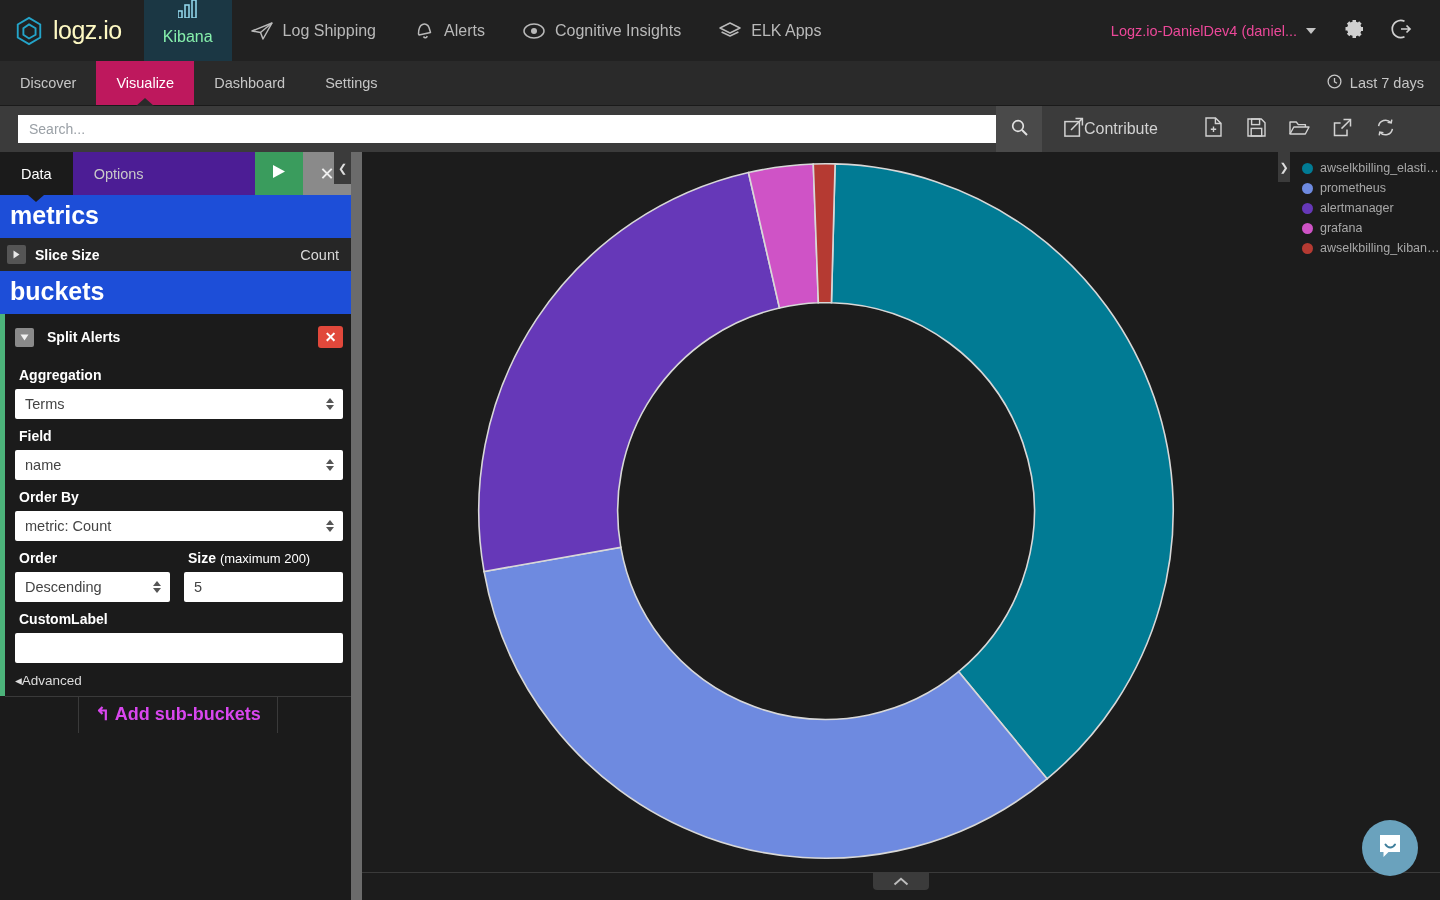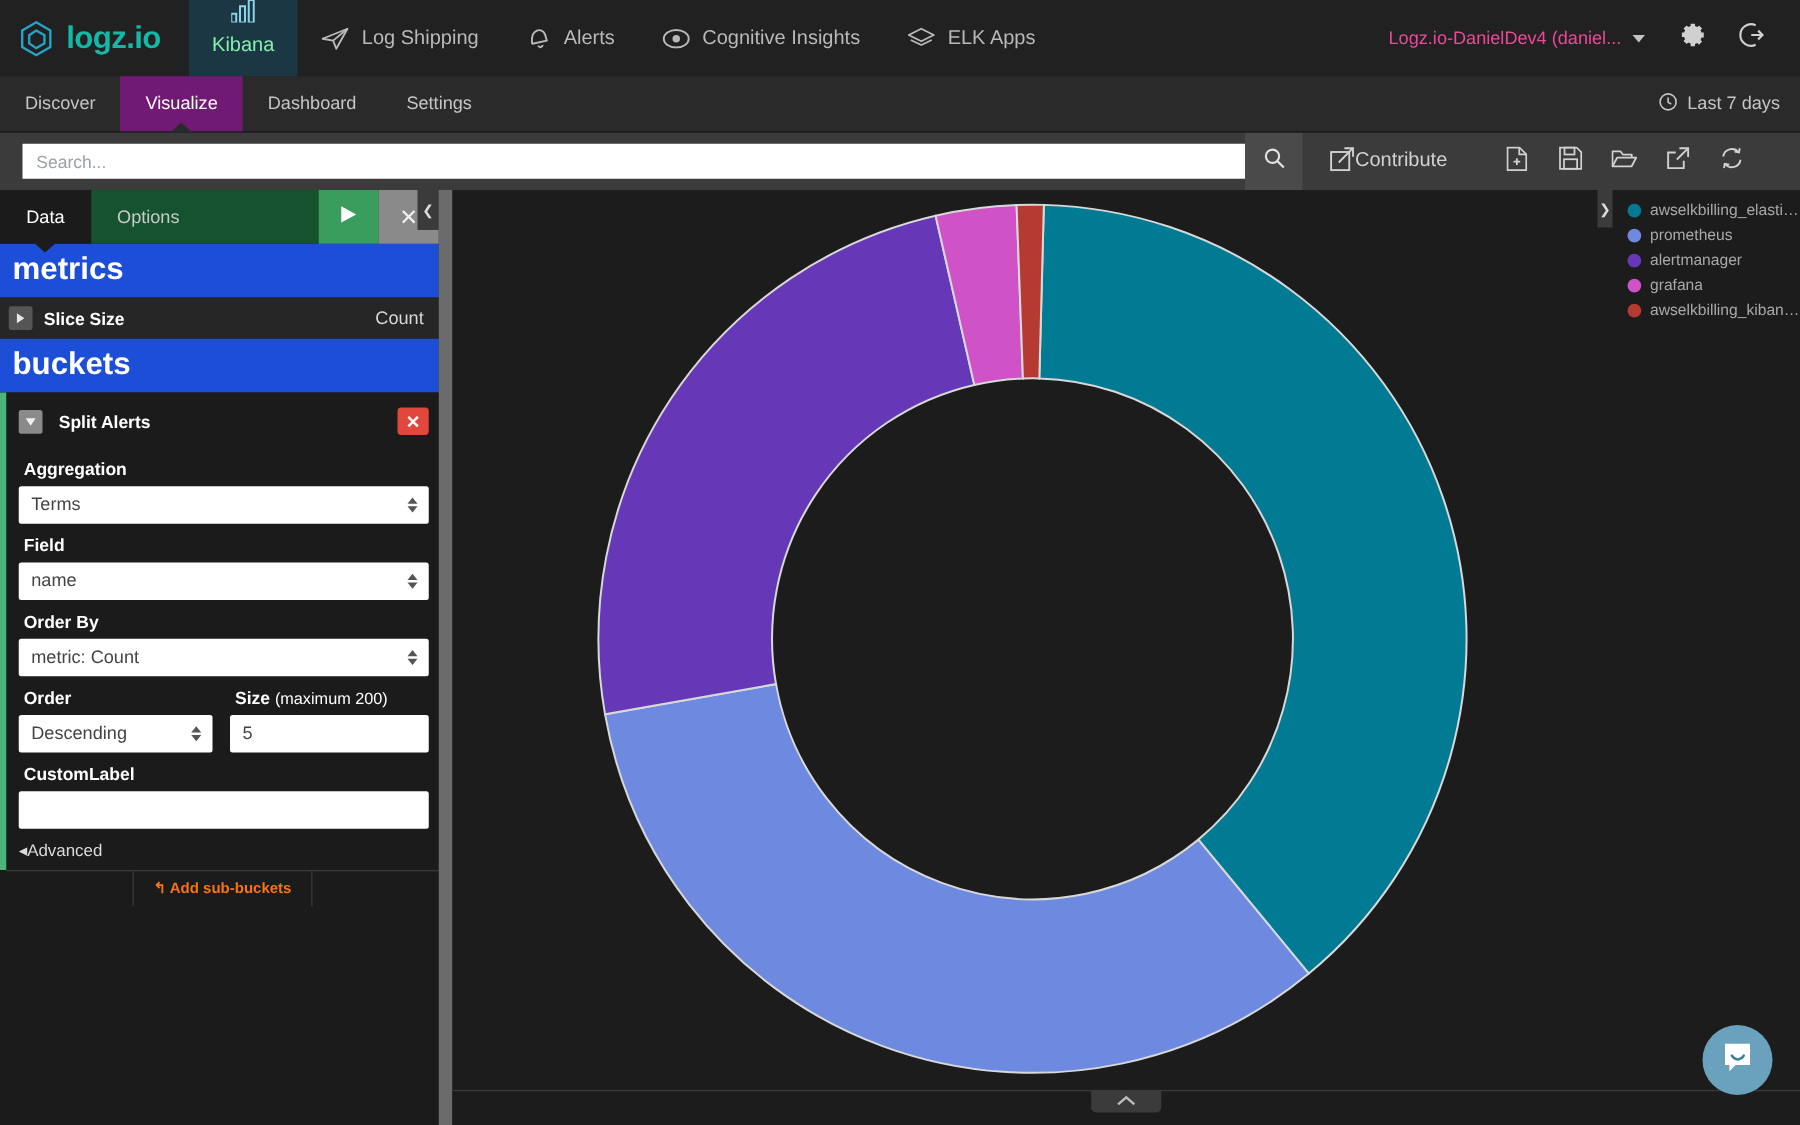--- a/index.html
+++ b/index.html
@@ -16,21 +16,21 @@
     height: 61px; background: #212121;
     display: flex; align-items: stretch;
     position: relative;
   }
   .brand {
     display: flex; align-items: center; gap: 9px;
     padding: 0 22px 0 14px;
   }
   .brand-logo { width: 30px; height: 30px; display:block; }
   .brand-text {
-    color: #14b8a6; font-size: 25px; font-weight: bold;
+    color: #fef9c3; font-size: 25px; font-weight: normal;
     letter-spacing: -0.5px;
   }
   .navitem {
     display: flex; align-items: center; gap: 10px;
     padding: 0 19px; color: #b9b9b9; font-size: 16px;
     cursor: pointer; position: relative;
   }
   .navitem.active { background: #1b3744; color: #86efac; flex-direction: column; }
   .navitem svg { display:block; }
   .nav-right {
@@ -54,21 +54,21 @@
   .subnav {
     height: 45px; background: #2a2a2a;
     display: flex; align-items: stretch; position: relative;
     border-bottom: 1px solid #1a1a1a;
   }
   .tab {
     display:flex; align-items:center; padding: 0 20px;
     color:#c6c6c6; font-size: 14.5px; cursor: pointer;
     position: relative;
   }
-  .tab.active { background: #701a75; color: #fff; }
+  .tab.active { background: #be185d; color: #fff; }
   .tab.active::after {
     content:''; position:absolute; bottom:-1px; left:50%;
     transform: translateX(-50%);
     width:0;height:0;border-left:9px solid transparent;
     border-right:9px solid transparent;border-bottom:8px solid #2a2a2a;
   }
   .timepicker {
     margin-left:auto; display:flex; align-items:center; gap:8px;
     padding: 0 16px; color:#c6c6c6; font-size:14.5px; cursor:pointer;
   }
@@ -103,21 +103,21 @@
   .workspace {
     position:absolute; top:152px; left:0; right:0; bottom:0;
     display:flex;
   }
 
   
   .sidebar {
     width: 351px; background: #1b1b1b; position:relative;
     display:flex; flex-direction:column;
   }
-  .sb-tabs { height:43px; display:flex; background:#14532d; position:relative;text-align:right;}
+  .sb-tabs { height:43px; display:flex; background:#4c1d95; position:relative;text-align:right;}
   .sb-tab {
     display:flex;align-items:center;padding:0 21px;
     font-size:14.5px;color:#c9c9c9;cursor:pointer;position:relative;
   }
   .sb-tab.active { background:#1b1b1b; color:#fff; }
   .sb-tab.active::after{
     content:''; position:absolute;bottom:-7px;left:50%;
     transform:translateX(-50%);
     width:0;height:0;border-left:8px solid transparent;
     border-right:8px solid transparent;border-top:7px solid #1b1b1b;
@@ -187,21 +187,21 @@
   .col-size  { flex:1; }
   .advanced {
     text-align:left; color:#dcdcdc; font-size:13.5px;
     padding: 9px 2px 8px 0; cursor:pointer;
   }
   .subbucket-bar {
     border-top:1px solid #3a3a3a; margin-left:5px;
     display:flex; justify-content:center; position:relative;
   }
   .subbucket-btn {
-    background:#1b1b1b; color:#f97316; font-size:12px; font-weight:bold;
+    background:#1b1b1b; color:#d946ef; font-size:18px; font-weight:bold;
     padding: 6px 16px 8px 16px; margin-top:-1px;
     border-left:1px solid #3a3a3a; border-right:1px solid #3a3a3a;
     border-top:1px solid #3a3a3a; cursor:pointer;
   }
 
   
   .splitter {
     width:11px; background:#6b6b6b; position:relative; cursor:col-resize;
   }
   .collapse-left {

